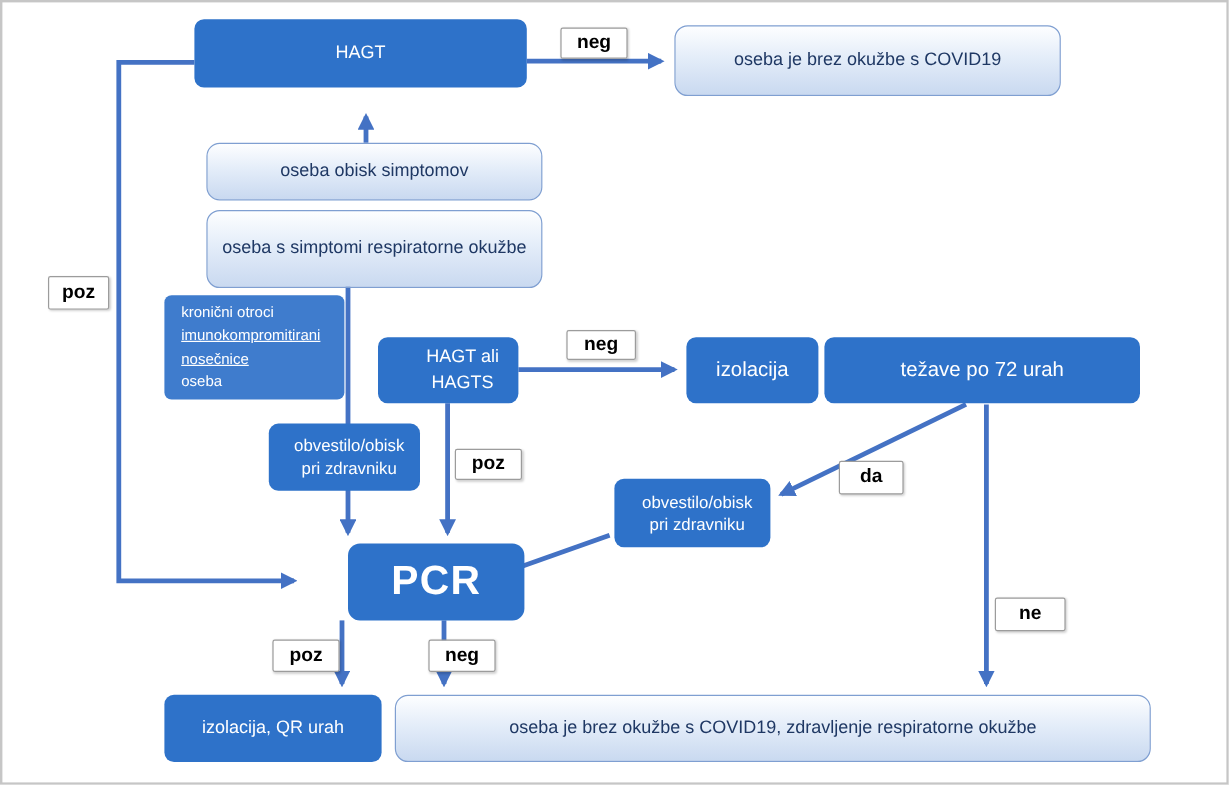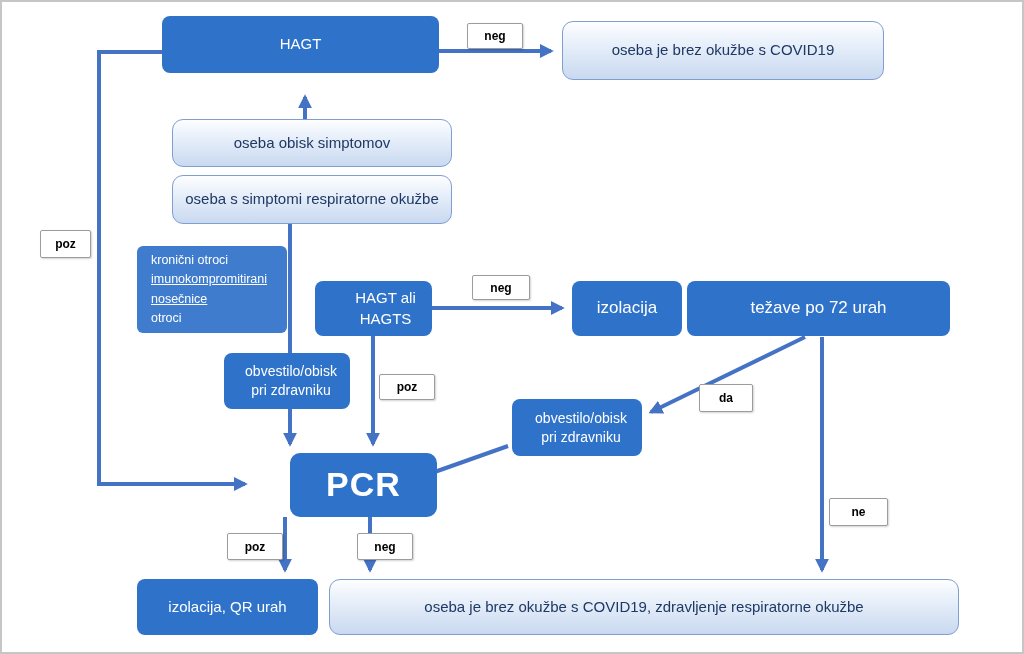--- a/index.html
+++ b/index.html
@@ -46,21 +46,21 @@
     font-size: 15px;
     padding: 4px 10px;
   }
   .chip {
     position: absolute;
     background: #ffffff;
     border: 1px solid #9c9c9c;
     border-radius: 2px;
     box-shadow: 1px 1px 2px rgba(0,0,0,0.18);
     font-weight: bold;
-    font-size: 12px;
+    font-size: 16px;
     color: #000000;
     display: flex;
     align-items: center;
     justify-content: center;
     z-index: 3;
   }
   .chronic {
     flex-direction: column;
     align-items: flex-start;
     text-align: left;
@@ -101,29 +101,29 @@
   <div class="box blue" style="left:160px; top:14px; width:277px; height:57px; flex-direction:column;">
     <span>HAGT</span>
   </div>
 
   <div class="chip" style="left:465px; top:21px; width:54px; height:24px;">neg</div>
 
   <div class="box light" style="left:560px; top:19px; width:322px; height:59px;">oseba je brez okužbe s COVID19</div>
 
   <div class="box light" style="left:170px; top:117px; width:280px; height:48px;">oseba obisk simptomov</div>
 
-  <div class="box light" style="left:170px; top:173px; width:280px; height:49px;">oseba s simptomi respiratorne okužbe</div>
+  <div class="box light" style="left:170px; top:173px; width:280px; height:65px;">oseba s simptomi respiratorne okužbe</div>
 
   <div class="chip" style="left:38px; top:228px; width:49px; height:26px;">poz</div>
 
   <div class="box blue blue-soft chronic" style="left:135px; top:244px; width:150px; height:87px;">
     <span>kronični otroci</span>
     <span class="u">imunokompromitirani</span>
     <span class="u">nosečnice</span>
-    <span>otroci</span>
+    <span>oseba</span>
   </div>
 
   <div class="box blue" style="left:313px; top:279px; width:117px; height:55px;padding-left:32px;">HAGT ali HAGTS</div>
 
   <div class="chip" style="left:470px; top:273px; width:56px; height:23px;">neg</div>
 
   <div class="box blue big" style="left:570px; top:279px; width:110px; height:55px;">izolacija</div>
 
   <div class="box blue big" style="left:685px; top:279px; width:263px; height:55px;">težave po 72 urah</div>
 

